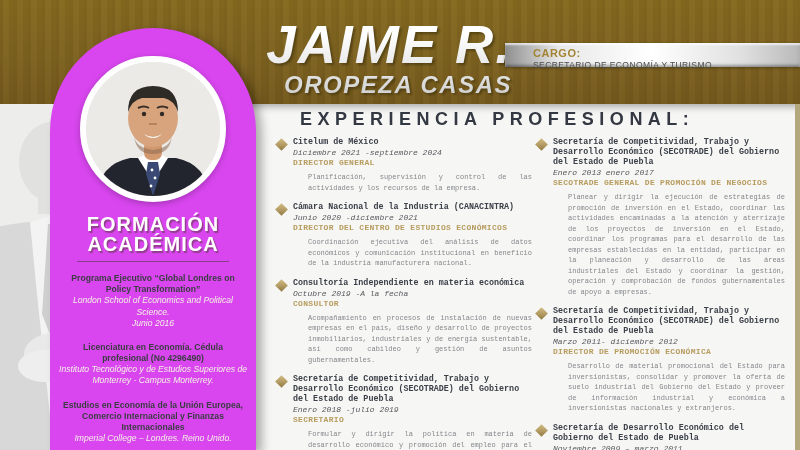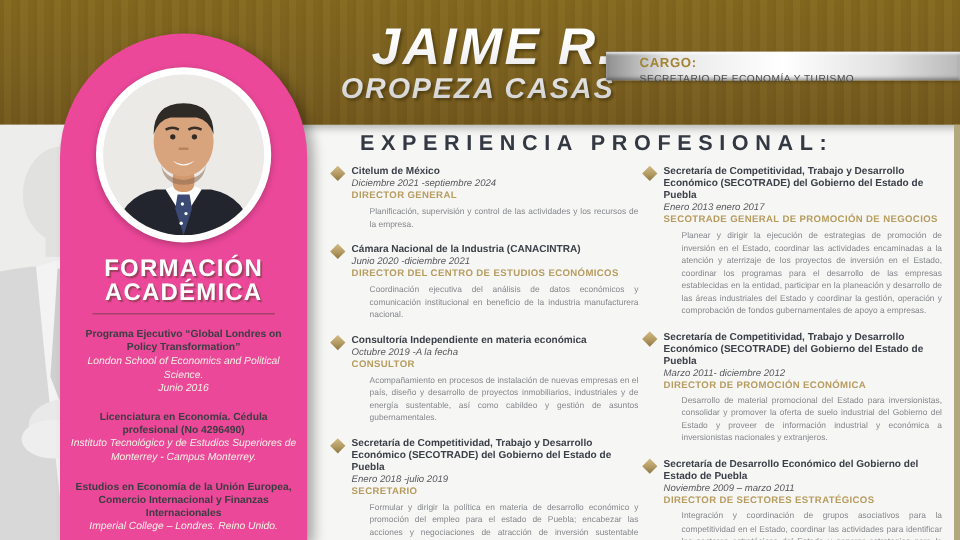--- a/index.html
+++ b/index.html
@@ -17,40 +17,40 @@
       linear-gradient(180deg,#85691f 0%, #7d6220 55%, #74591c 100%);
     box-shadow:0 3px 7px rgba(0,0,0,.30);
   }
   .name-block{
     position:absolute;left:210px;top:18px;width:302px;text-align:right;
     font-style:italic;font-weight:bold;line-height:1.0;
     background:linear-gradient(180deg,#ffffff 20%,#e9e9e9 60%,#cfcfcf 100%);
     -webkit-background-clip:text;background-clip:text;color:transparent;
     filter:drop-shadow(2px 2px 1px rgba(40,30,5,.45));
   }
-  .name-line1{font-size:43px;letter-spacing:2px;}
+  .name-line1{font-size:53px;letter-spacing:2px;}
   .name-line2{font-size:24px;letter-spacing:1.5px;margin-top:2px;}
   .cargo-band{
     position:absolute;left:505px;top:43px;width:295px;height:24px;
     background:linear-gradient(90deg,#8f8f8f 0%,#e8e8e8 18%,#ffffff 50%,#e0e0e0 80%,#b9b9b9 100%);
     box-shadow:inset 0 2px 2px rgba(255,255,255,.7), inset 0 -2px 3px rgba(0,0,0,.35), 0 1px 3px rgba(0,0,0,.3);
     padding:4px 0 0 28px;box-sizing:border-box;
   }
   .cargo-label{font-size:11px;font-weight:bold;color:#a28434;letter-spacing:.5px;}
   .cargo-value{font-size:8.5px;color:#4c4c4c;letter-spacing:.4px;margin-top:1px;}
   
   .photo-strip{
     position:absolute;left:0;top:104px;width:157px;height:346px;
     background:#ededec;
   }
   .photo-strip svg{display:block;opacity:.75;}
   
   .sidebar-card{
     position:absolute;left:50px;top:28px;width:206px;height:422px;
-    background:#ec4899;border-radius:103px 103px 0 0;
+    background:#d946ef;border-radius:103px 103px 0 0;
     box-shadow:6px 4px 10px rgba(0,0,0,.30);
     box-sizing:border-box;padding:0 9px;
   }
   .profile-photo{
     position:absolute;left:50%;top:28px;transform:translateX(-50%);
     width:134px;height:134px;border-radius:50%;
     border:6px solid #ffffff;overflow:hidden;background:#eceae7;
     box-shadow:0 2px 6px rgba(0,0,0,.25);
   }
   .sidebar-title{
@@ -70,21 +70,21 @@
   
   .right-strip{position:absolute;right:0;top:104px;width:5px;height:346px;background:#b3a77d;}
   
   .section-title{
     position:absolute;left:300px;top:109px;width:490px;text-align:left;
     font-size:18px;font-weight:bold;letter-spacing:5.5px;color:#333842;
   }
   .col{position:absolute;top:137px;}
   .col-left{left:277px;width:257px;}
   .col-right{left:537px;width:250px;}
-  .entry{display:flex;margin-bottom:9px;}
+  .entry{display:flex;margin-bottom:9px;font-family:Liberation Mono, monospace;}
   .diamond{
     flex:0 0 auto;width:9px;height:9px;margin:3px 7px 0 0;
     transform:rotate(45deg);
     background:linear-gradient(135deg,#d3bc83 0%,#b29a62 55%,#8f7640 100%);
   }
   .entry-body{flex:1 1 auto;}
   .org{font-size:8.4px;font-weight:bold;color:#3c4049;line-height:1.2;}
   .date{font-size:8px;font-style:italic;color:#55575c;margin-top:1px;}
   .role{font-size:8px;font-weight:bold;color:#b79c5f;letter-spacing:.3px;margin-top:1px;line-height:1.25;}
   .desc{

